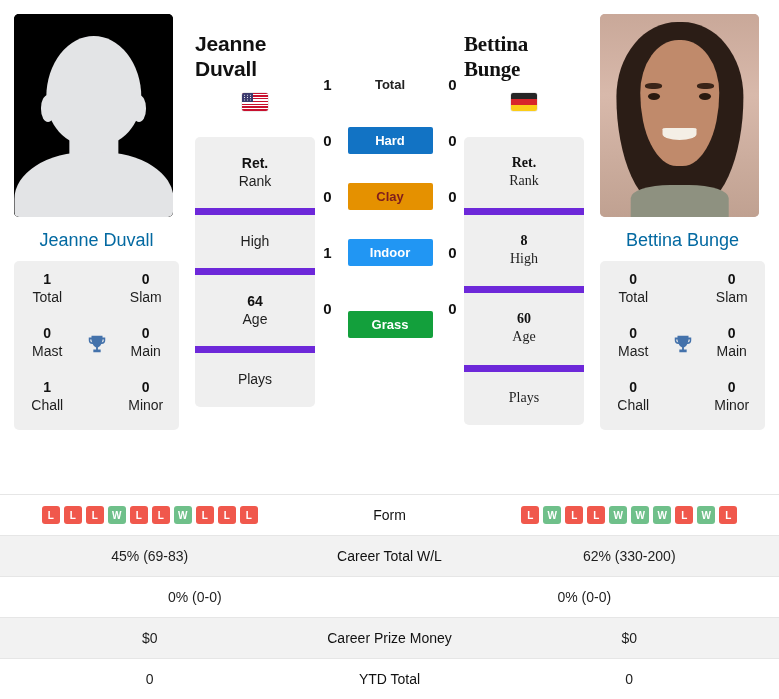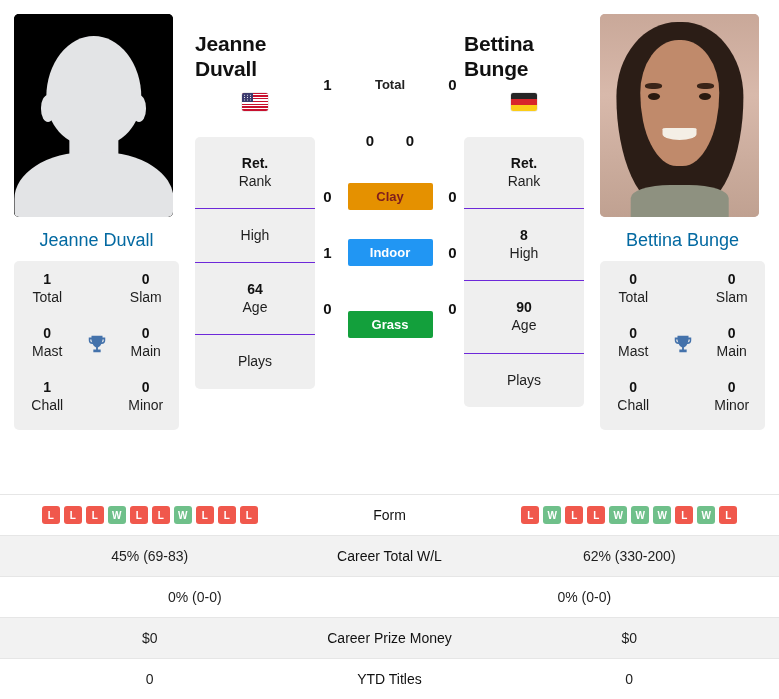--- a/index.html
+++ b/index.html
@@ -113,21 +113,21 @@
     padding: 8px 0 10px 0;
     line-height: 1.28;
   }
   .stat-num { font-size: 14px; font-weight: 700; color: #111; }
   .stat-lbl { font-size: 14px; color: #1e1e1e; }
   .trophy { width: 32px; display: flex; justify-content: center; align-items: center; }
 
   
   .name-col { width: 120px; flex: 0 0 120px; }
   .name-col.left { margin-left: 16px; }
-  .name-col.right { margin-right: 16px; }
+  .name-col.right { margin-right: 16px; font-family: Liberation Serif, serif; }
 
   .pname {
     text-align: left;
     font-size: 21px;
     font-weight: 700;
     line-height: 1.18;
     color: #111;
     padding-top: 18px;
     letter-spacing: -.2px;
   }
@@ -151,21 +151,21 @@
   .info-card {
     background: #efefef;
     border-radius: 5px;
     margin-top: 26px;
     overflow: hidden;
   }
   .info-row {
     text-align: center;
     padding: 17px 0 18px 0;
     line-height: 1.3;
-    border-bottom: 1px solid #6d28d9;
+    border-bottom: 7px solid #6d28d9;
   }
   .info-row:last-child { border-bottom: none; }
   .info-num { font-size: 14px; font-weight: 700; color:#111; display:block; min-height:0; }
   .info-lbl { font-size: 14px; color:#1e1e1e; display:block; }
 
   
   .center-col { flex: 1 1 auto; padding-top: 56px; }
   .srow {
     display: flex;
     align-items: center;
@@ -336,21 +336,21 @@
       <div class="info-card">
         <div class="info-row">
           <span class="info-num">Ret.</span>
           <span class="info-lbl">Rank</span>
         </div>
         <div class="info-row">
           <span class="info-num">8</span>
           <span class="info-lbl">High</span>
         </div>
         <div class="info-row">
-          <span class="info-num">90</span>
+          <span class="info-num">60</span>
           <span class="info-lbl">Age</span>
         </div>
         <div class="info-row">
           <span class="info-num"></span>
           <span class="info-lbl">Plays</span>
         </div>
       </div>
     </div>
 
     <div class="photo-col">
@@ -408,20 +408,21 @@
   </div>
 
   <div id="surface-host" style="position:absolute;left:300px;top:56px;width:180px;">
       <div class="srow">
         <div class="sscore">1</div>
         <div class="sbadge plain" style="color: rgb(34, 34, 34);">Total</div>
         <div class="sscore">0</div>
       </div>
       <div class="srow">
         <div class="sscore">0</div>
+        <div class="sbadge" style="background: rgb(18, 115, 196); color: rgb(255, 255, 255);">Hard</div>
         <div class="sscore">0</div>
       </div>
       <div class="srow">
         <div class="sscore">0</div>
         <div class="sbadge" style="background: rgb(229, 145, 0); color: #7f1d1d;">Clay</div>
         <div class="sscore">0</div>
       </div>
       <div class="srow">
         <div class="sscore">1</div>
         <div class="sbadge" style="background: rgb(33, 150, 243); color: rgb(255, 255, 255);">Indoor</div>
@@ -471,18 +472,18 @@
         <div class="cmp-left">0% (0-0)</div>
         <div class="cmp-right">0% (0-0)</div>
       </div>
       <div class="cmp-row alt">
         <div class="cmp-left">$0</div>
         <div class="cmp-mid">Career Prize Money</div>
         <div class="cmp-right">$0</div>
       </div>
       <div class="cmp-row">
         <div class="cmp-left">0</div>
-        <div class="cmp-mid">YTD Titles</div>
+        <div class="cmp-mid">YTD Total</div>
         <div class="cmp-right">0</div>
       </div>
     </div>
 
 </div>
 
 </body></html>

